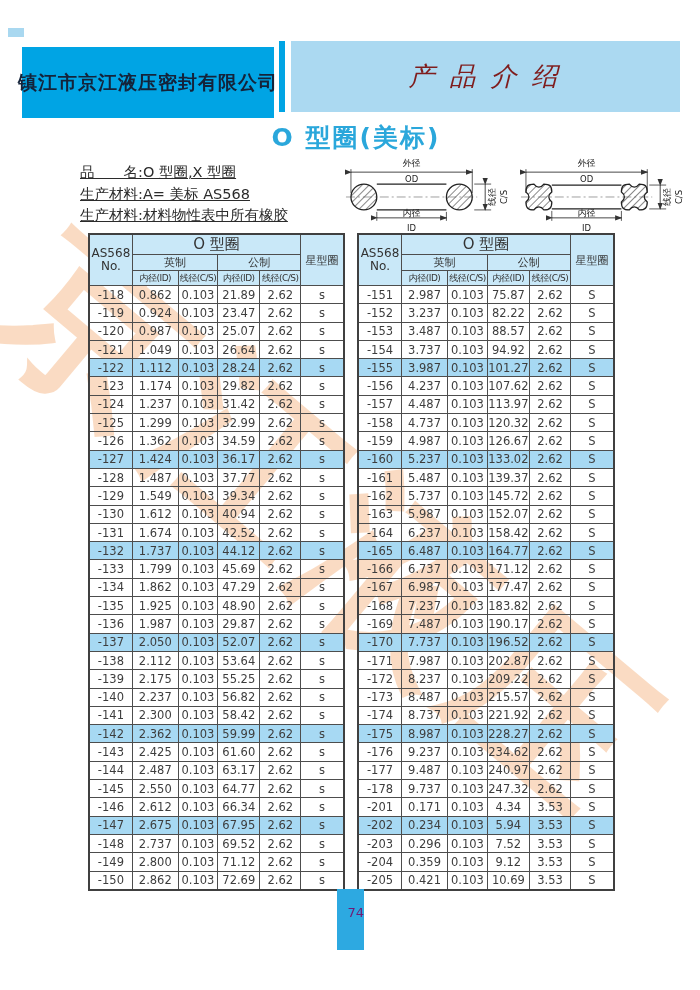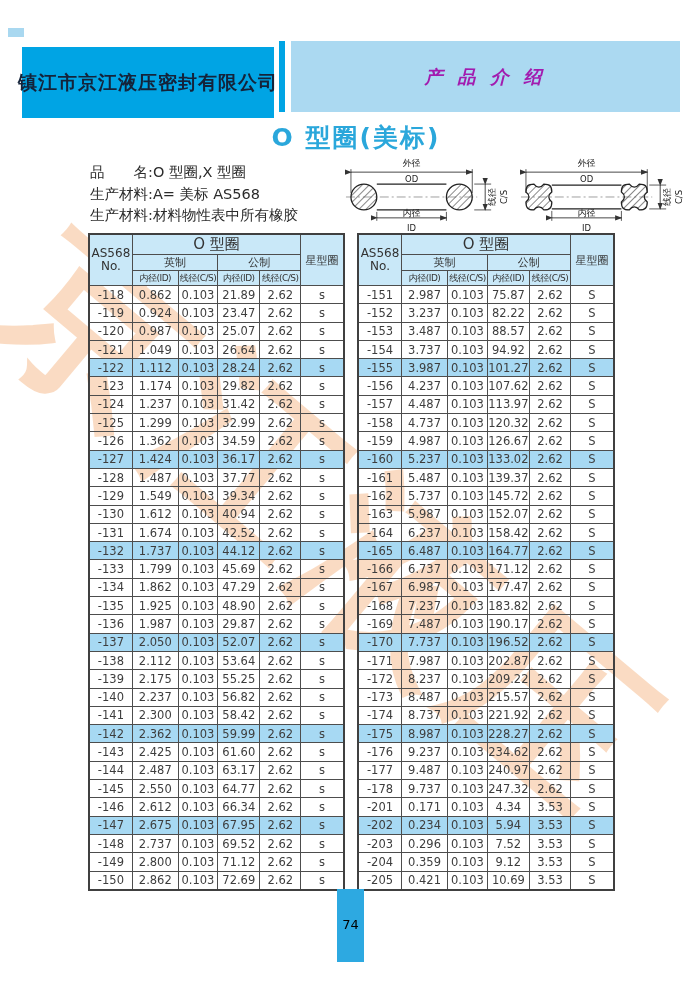--- a/index.html
+++ b/index.html
@@ -9,26 +9,26 @@
     overflow:hidden;color:#333;
   }
   
   .top-sliver{position:absolute;left:8px;top:28px;width:16px;height:9px;background:#a9d8f0;}
   .bar-main{position:absolute;left:22px;top:47px;width:252px;height:71px;background:#00a4e4;
     display:flex;align-items:center;justify-content:center;}
   .bar-divider{position:absolute;left:279px;top:41px;width:6px;height:71px;background:#00a4e4;}
   .bar-light{position:absolute;left:291px;top:41px;width:389px;height:71px;background:#abd9f1;
     display:flex;align-items:center;justify-content:center;}
   .company{font-size:19px;font-weight:bold;color:#14233a;letter-spacing:1px;white-space:nowrap;}
-  .section{font-size:18px;font-weight:bold;font-style:italic;color:#a21caf;letter-spacing:15px;
+  .section{font-size:26px;font-weight:normal;font-style:italic;color:#7f1d1d;letter-spacing:15px;
     white-space:nowrap;padding-left:10px;}
   .page-title{position:absolute;left:0;top:121px;width:700px;text-align:center;
     font-size:25px;font-weight:bold;color:#2aa7db;letter-spacing:2px;padding-left:6px;}
   
-  .info{position:absolute;left:90px;top:162px;font-size:14.5px;line-height:21.5px;color:#2b2b2b;}
+  .info{position:absolute;left:80px;top:162px;font-size:14.5px;line-height:21.5px;color:#2b2b2b;text-decoration:underline;}
   
   .watermark{position:absolute;left:105px;top:175px;z-index:0;
     transform:rotate(40deg);transform-origin:0 0;
     font-size:185px;font-weight:bold;letter-spacing:12px;white-space:nowrap;
     opacity:0.30;pointer-events:none;}
   
   .diagrams{position:absolute;left:342px;top:155px;width:350px;height:80px;display:flex;z-index:2;}
   .diagrams svg{display:block;}
   .dim-label{font-size:9px;fill:#222;}
   .dim-label-en{font-size:8.5px;fill:#222;}
@@ -42,21 +42,21 @@
   .tbl thead th{background:#c9e8f8;color:#333;}
   .th-std{font-size:12px;line-height:13px;}
   .th-group{font-size:15px;height:13px;}
   .th-sys{font-size:11px;height:13px;}
   .th-sub{font-size:9px;height:14px;letter-spacing:-0.5px;}
   .th-star{font-size:11px;}
   .tbl td{font-size:11.5px;color:#3d3d3d;height:17.3px;}
   .tbl tr.hl td{background:#a7d9f3;}
   
   .page-badge{position:absolute;left:337px;top:889px;width:27px;height:57px;background:#2da9e1;
-    color:#000000;font-size:13px;text-align:center;line-height:1;padding-top:16px;z-index:2;}
+    color:#701a75;font-size:13px;text-align:right;line-height:1;padding-top:4px;z-index:2;}
   .page-badge span{display:block;margin-top:13px;}
 </style>
 </head>
 <body>
 
 <div class="watermark" style="color:#ef8b3b;">京江液压</div>
 
 <div class="top-sliver"></div>
 <div class="bar-main">
   <span class="company">镇江市京江液压密封有限公司</span>

